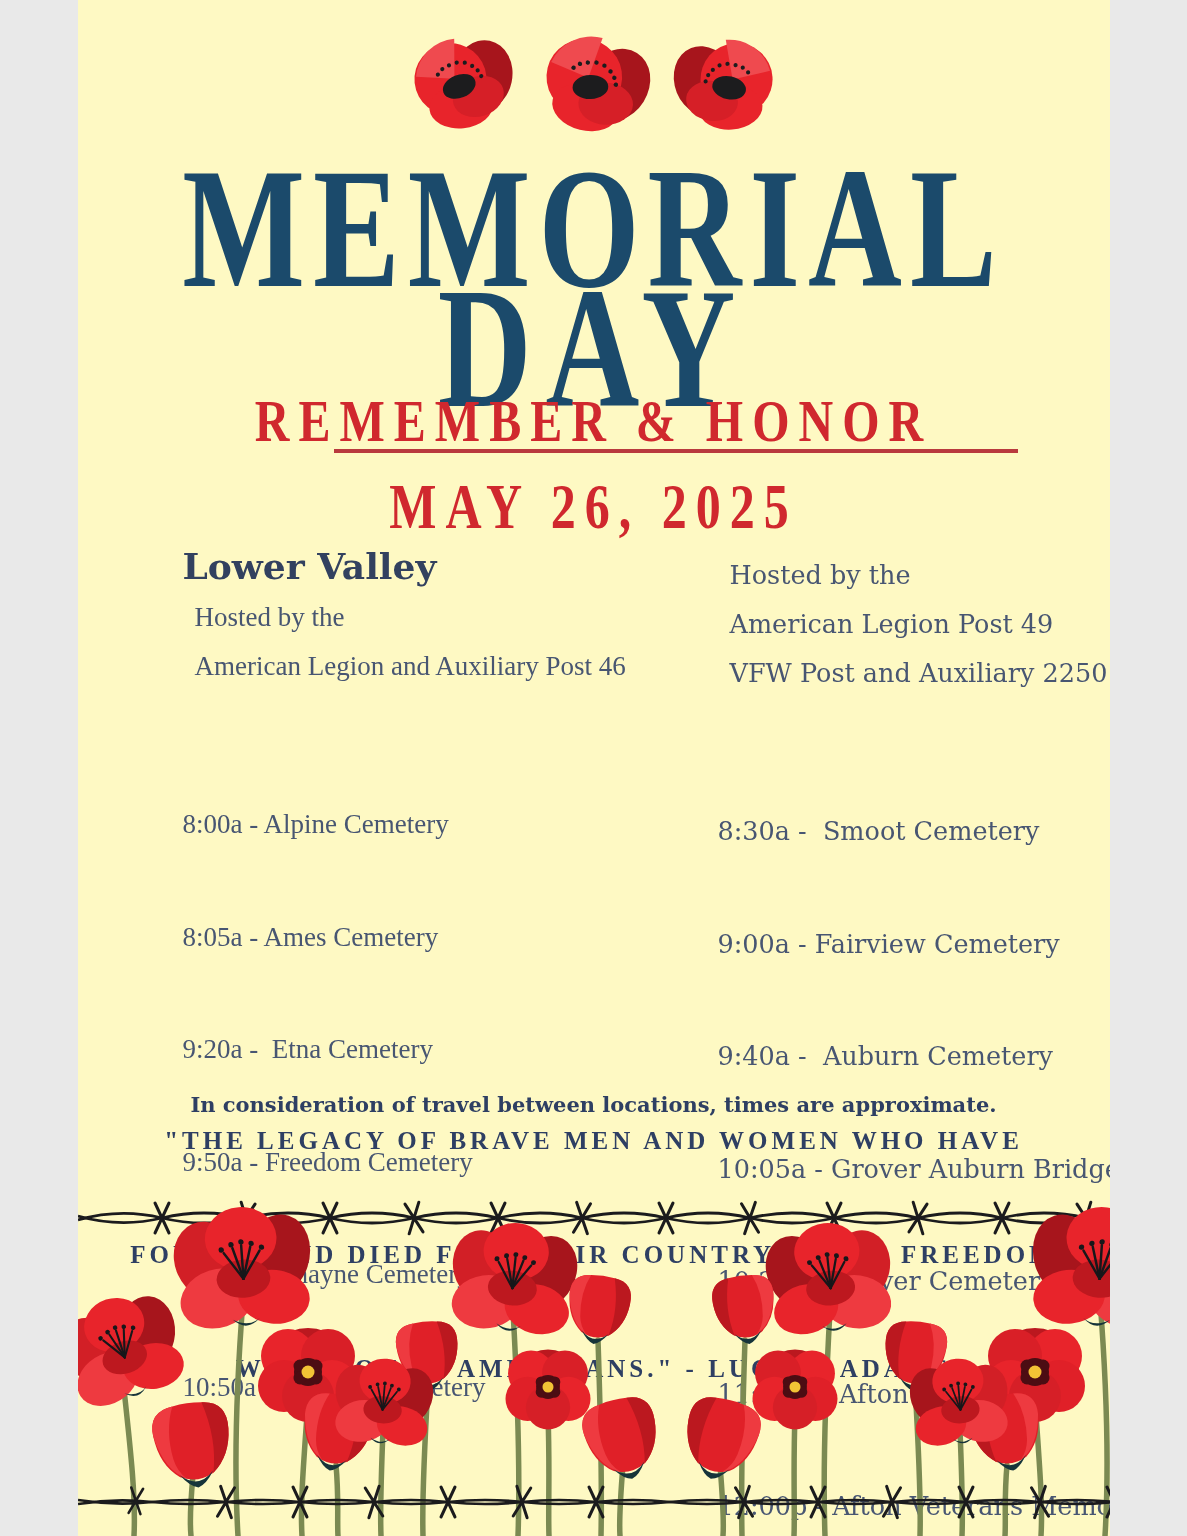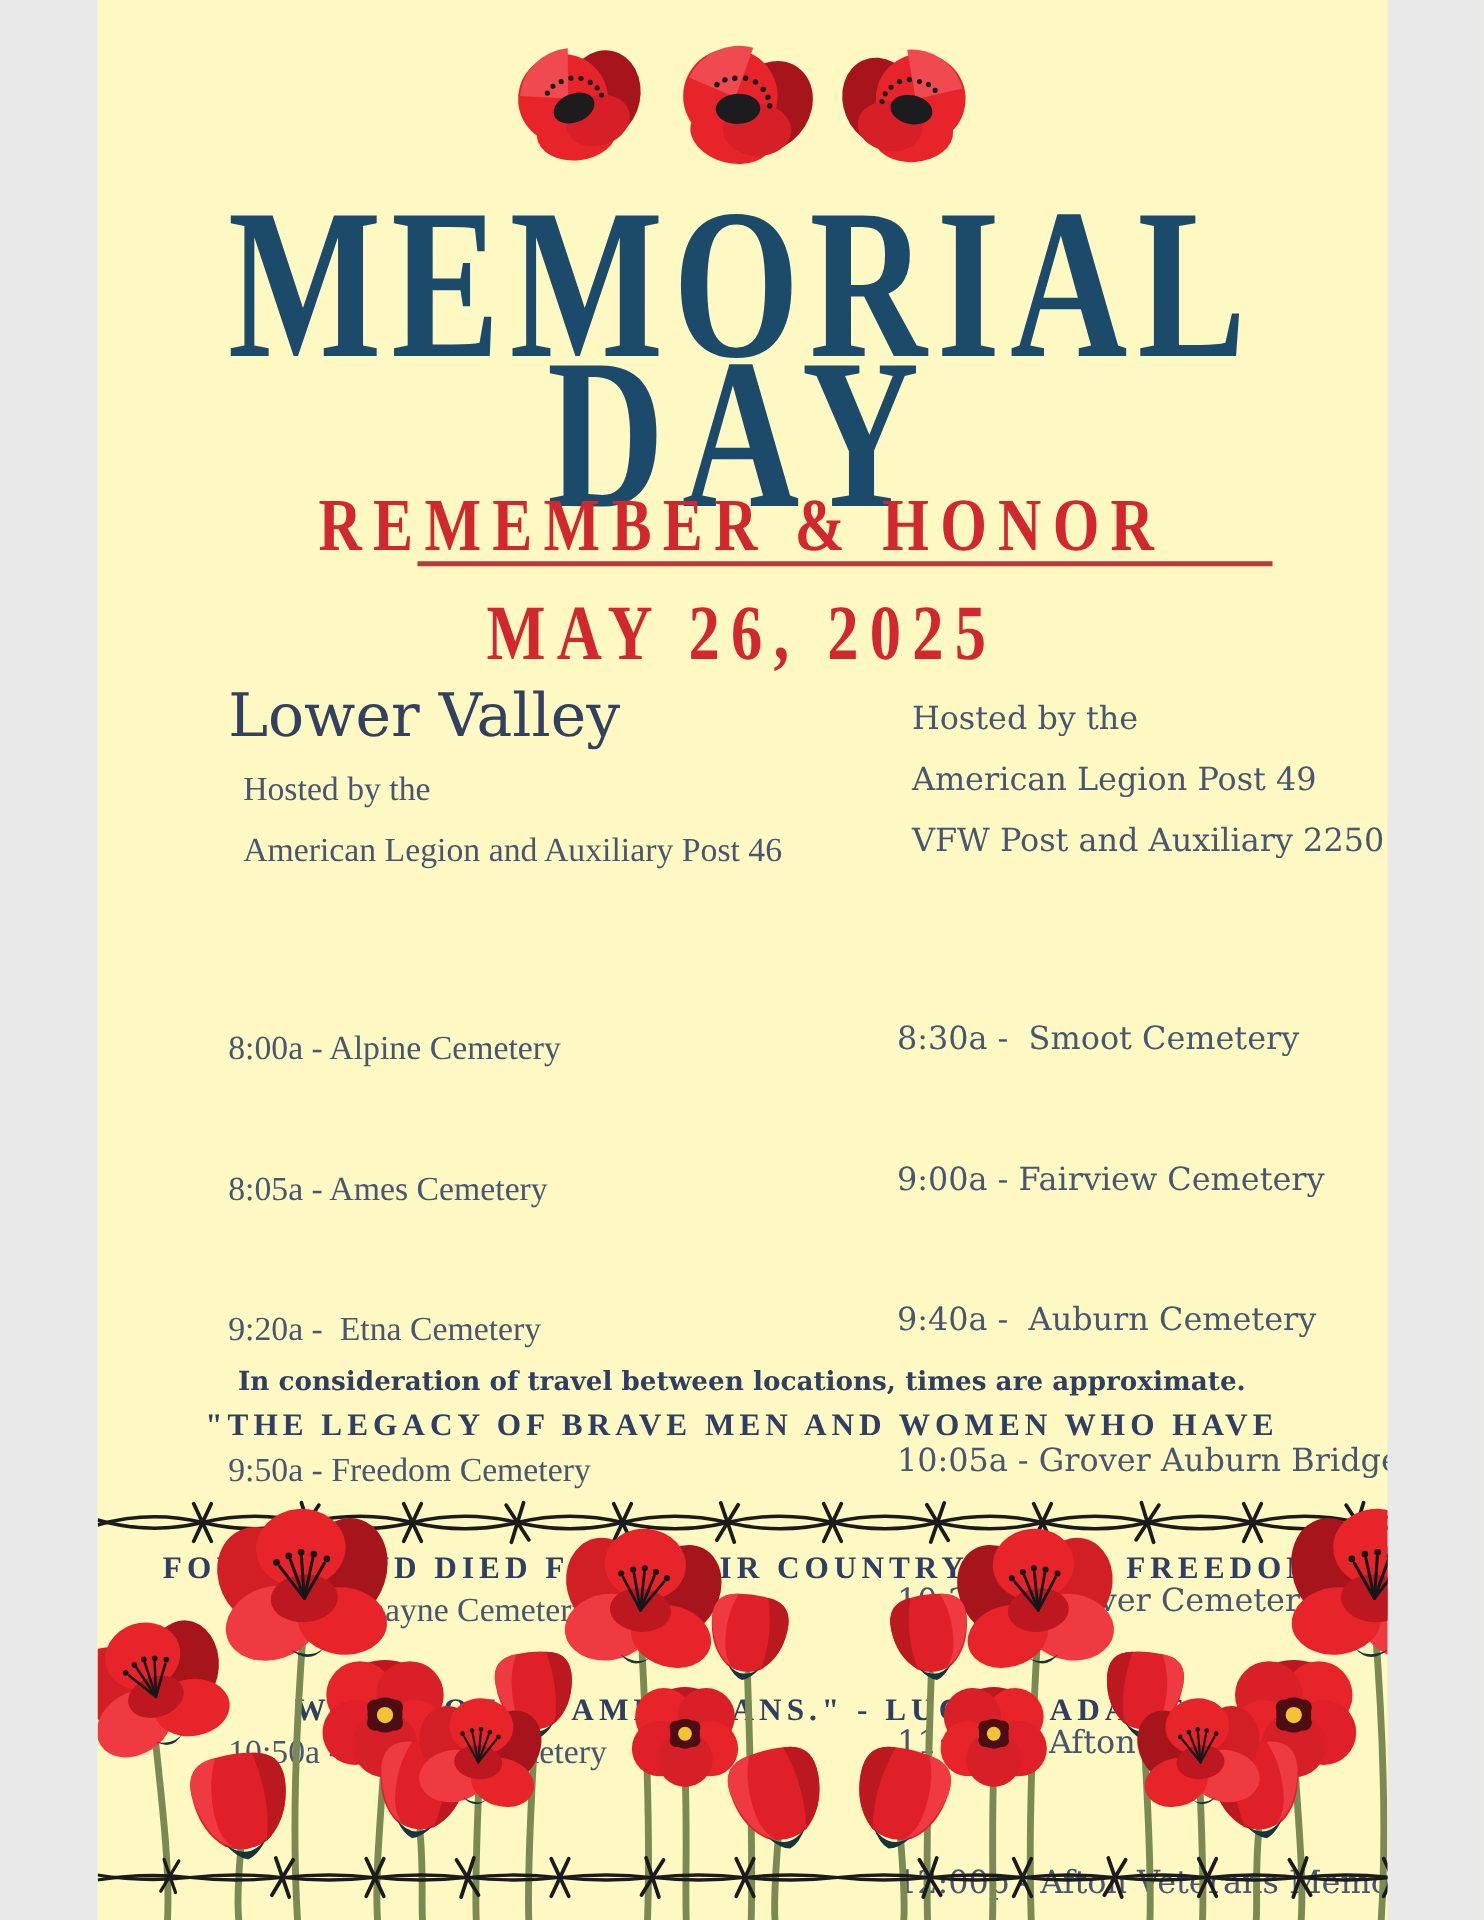--- a/index.html
+++ b/index.html
@@ -59,22 +59,22 @@
   }
   
   .columns{
     position:absolute;top:545px;left:105px;right:40px;
     display:flex;
   }
   .col{width:535px;flex:0 0 535px;}
   .col-title{
     margin:0 0 8px 0;
     font-family:"DejaVu Serif", serif;
-    font-weight:normal;
-    font-size:48px;
+    font-weight:bold;
+    font-size:36px;
     color:#32415f;
     white-space:pre;
   }
   .host p{
     margin:12px;
     font-size:27px;line-height:37px;
     color:#485672;
     white-space:pre;
   }
   .col-upper .host p{font-family:"DejaVu Serif", serif;font-size:25.5px;}

